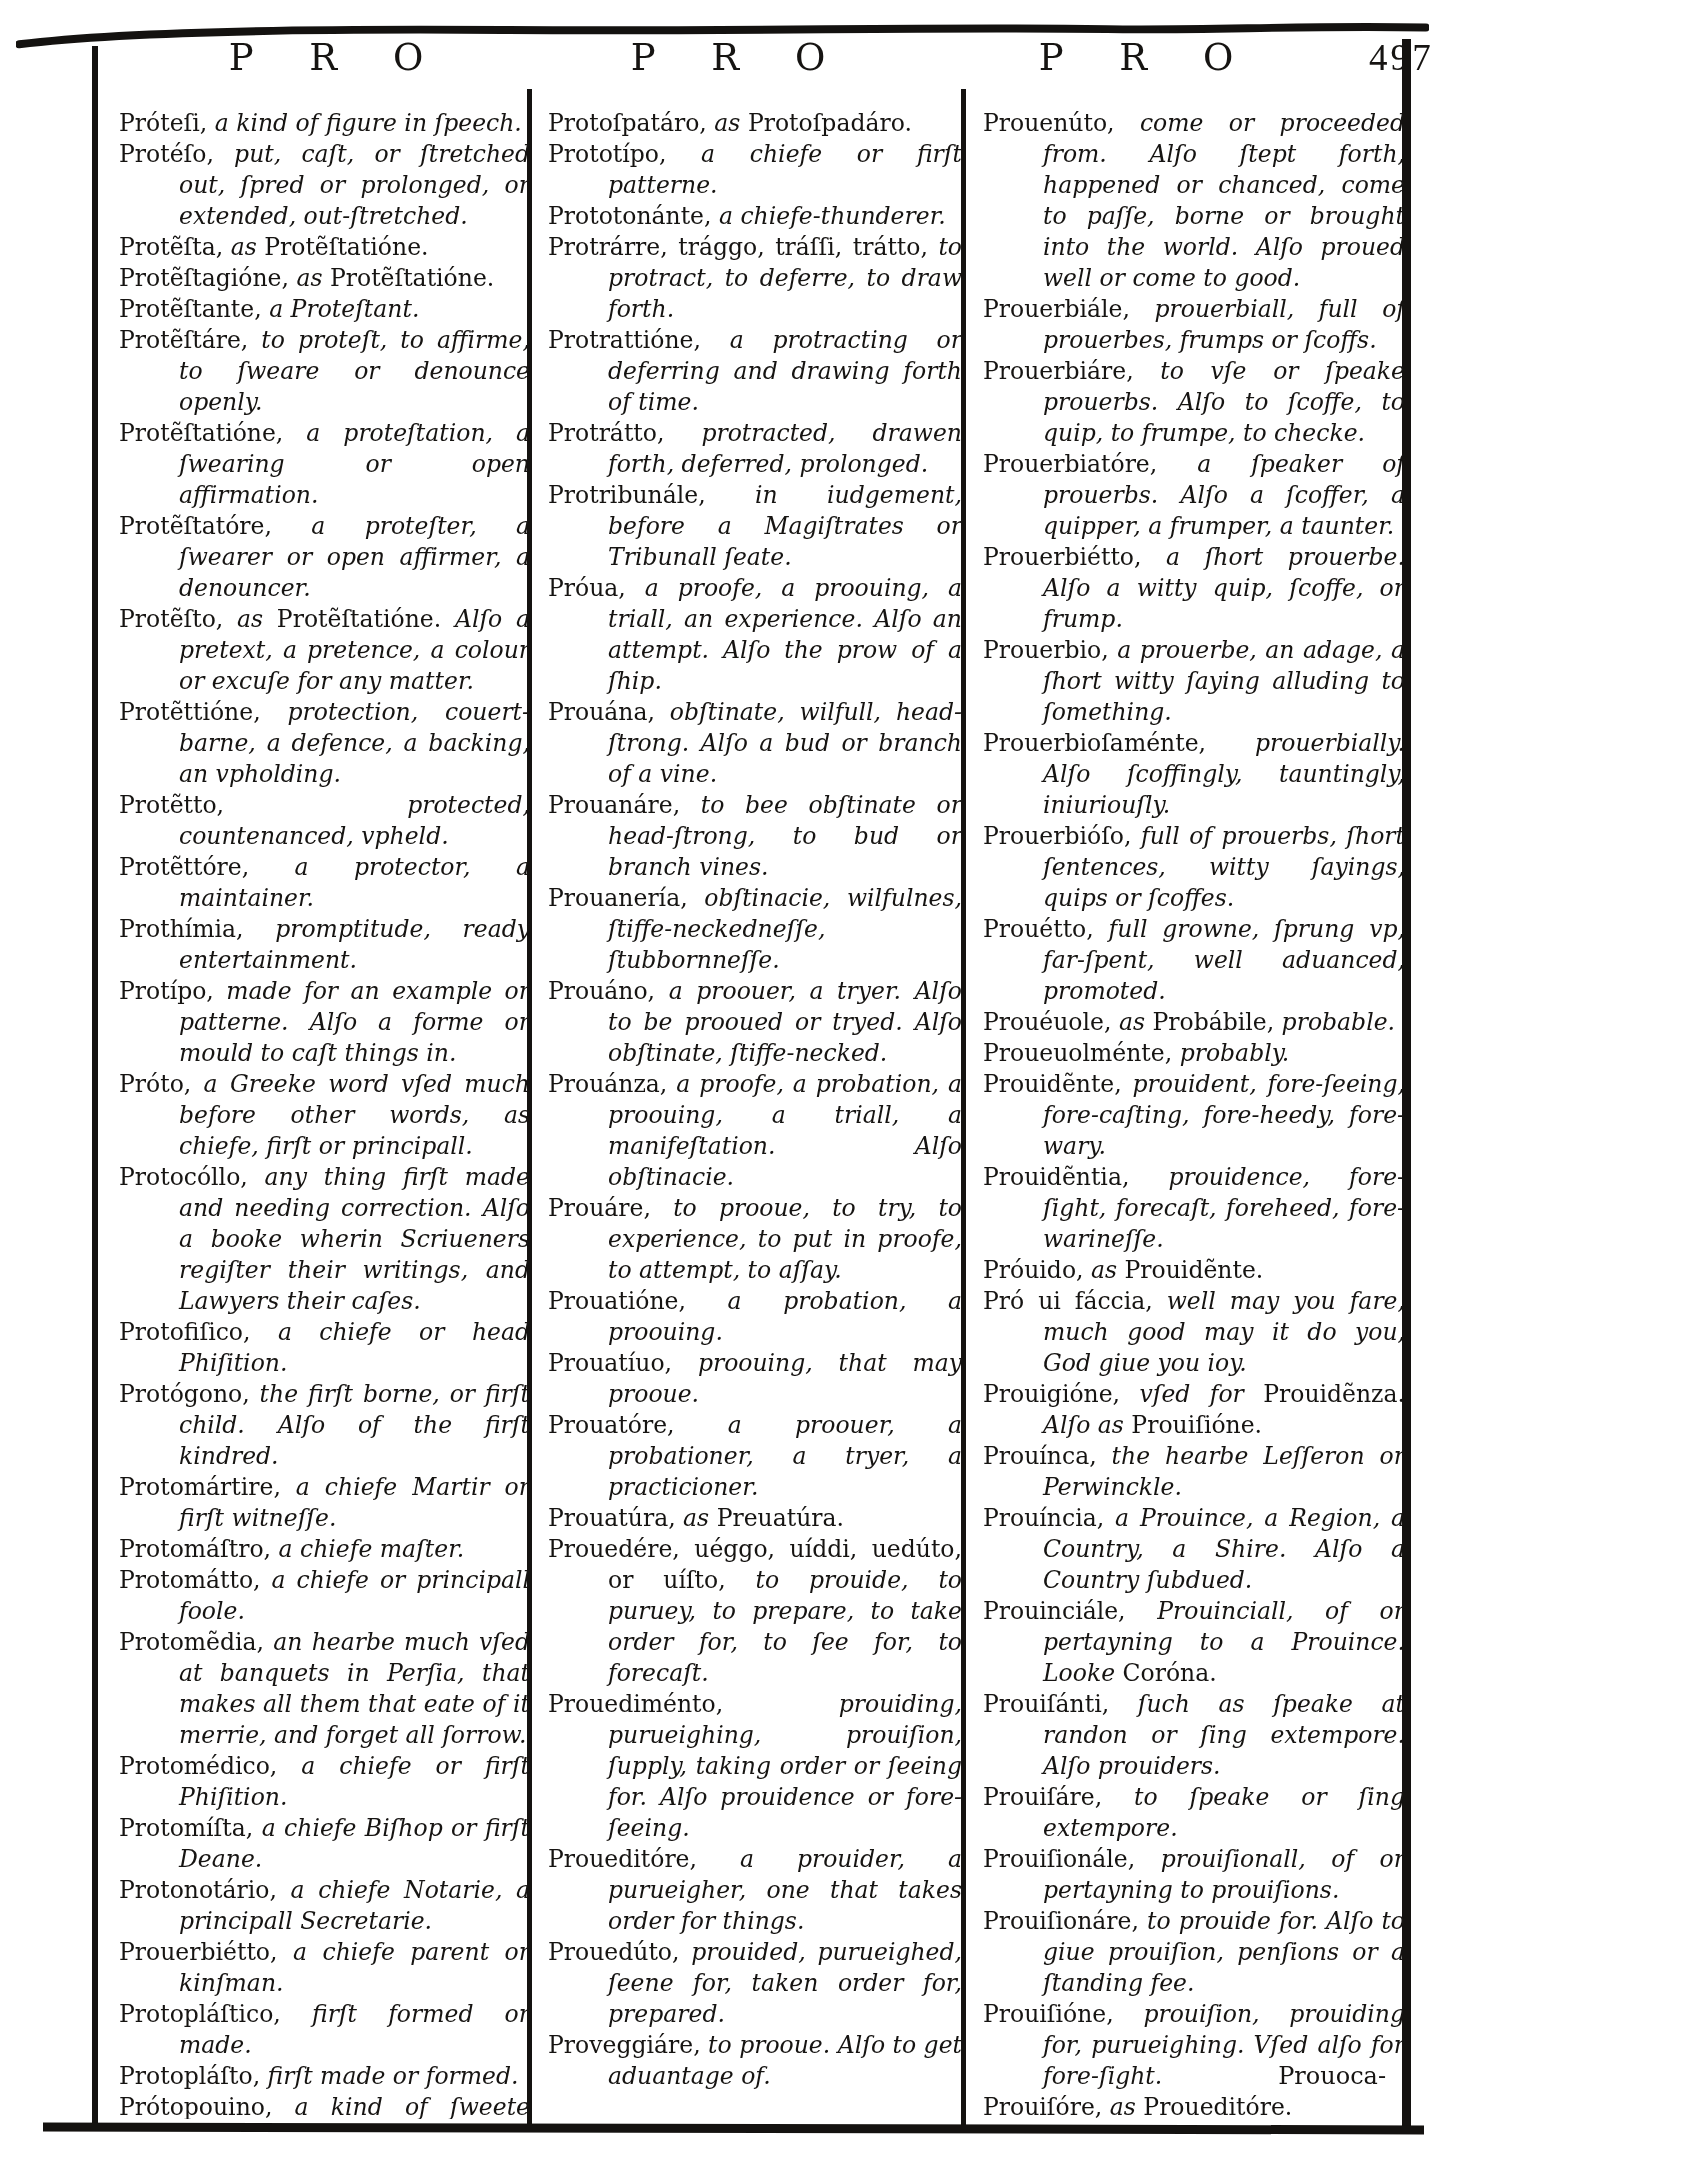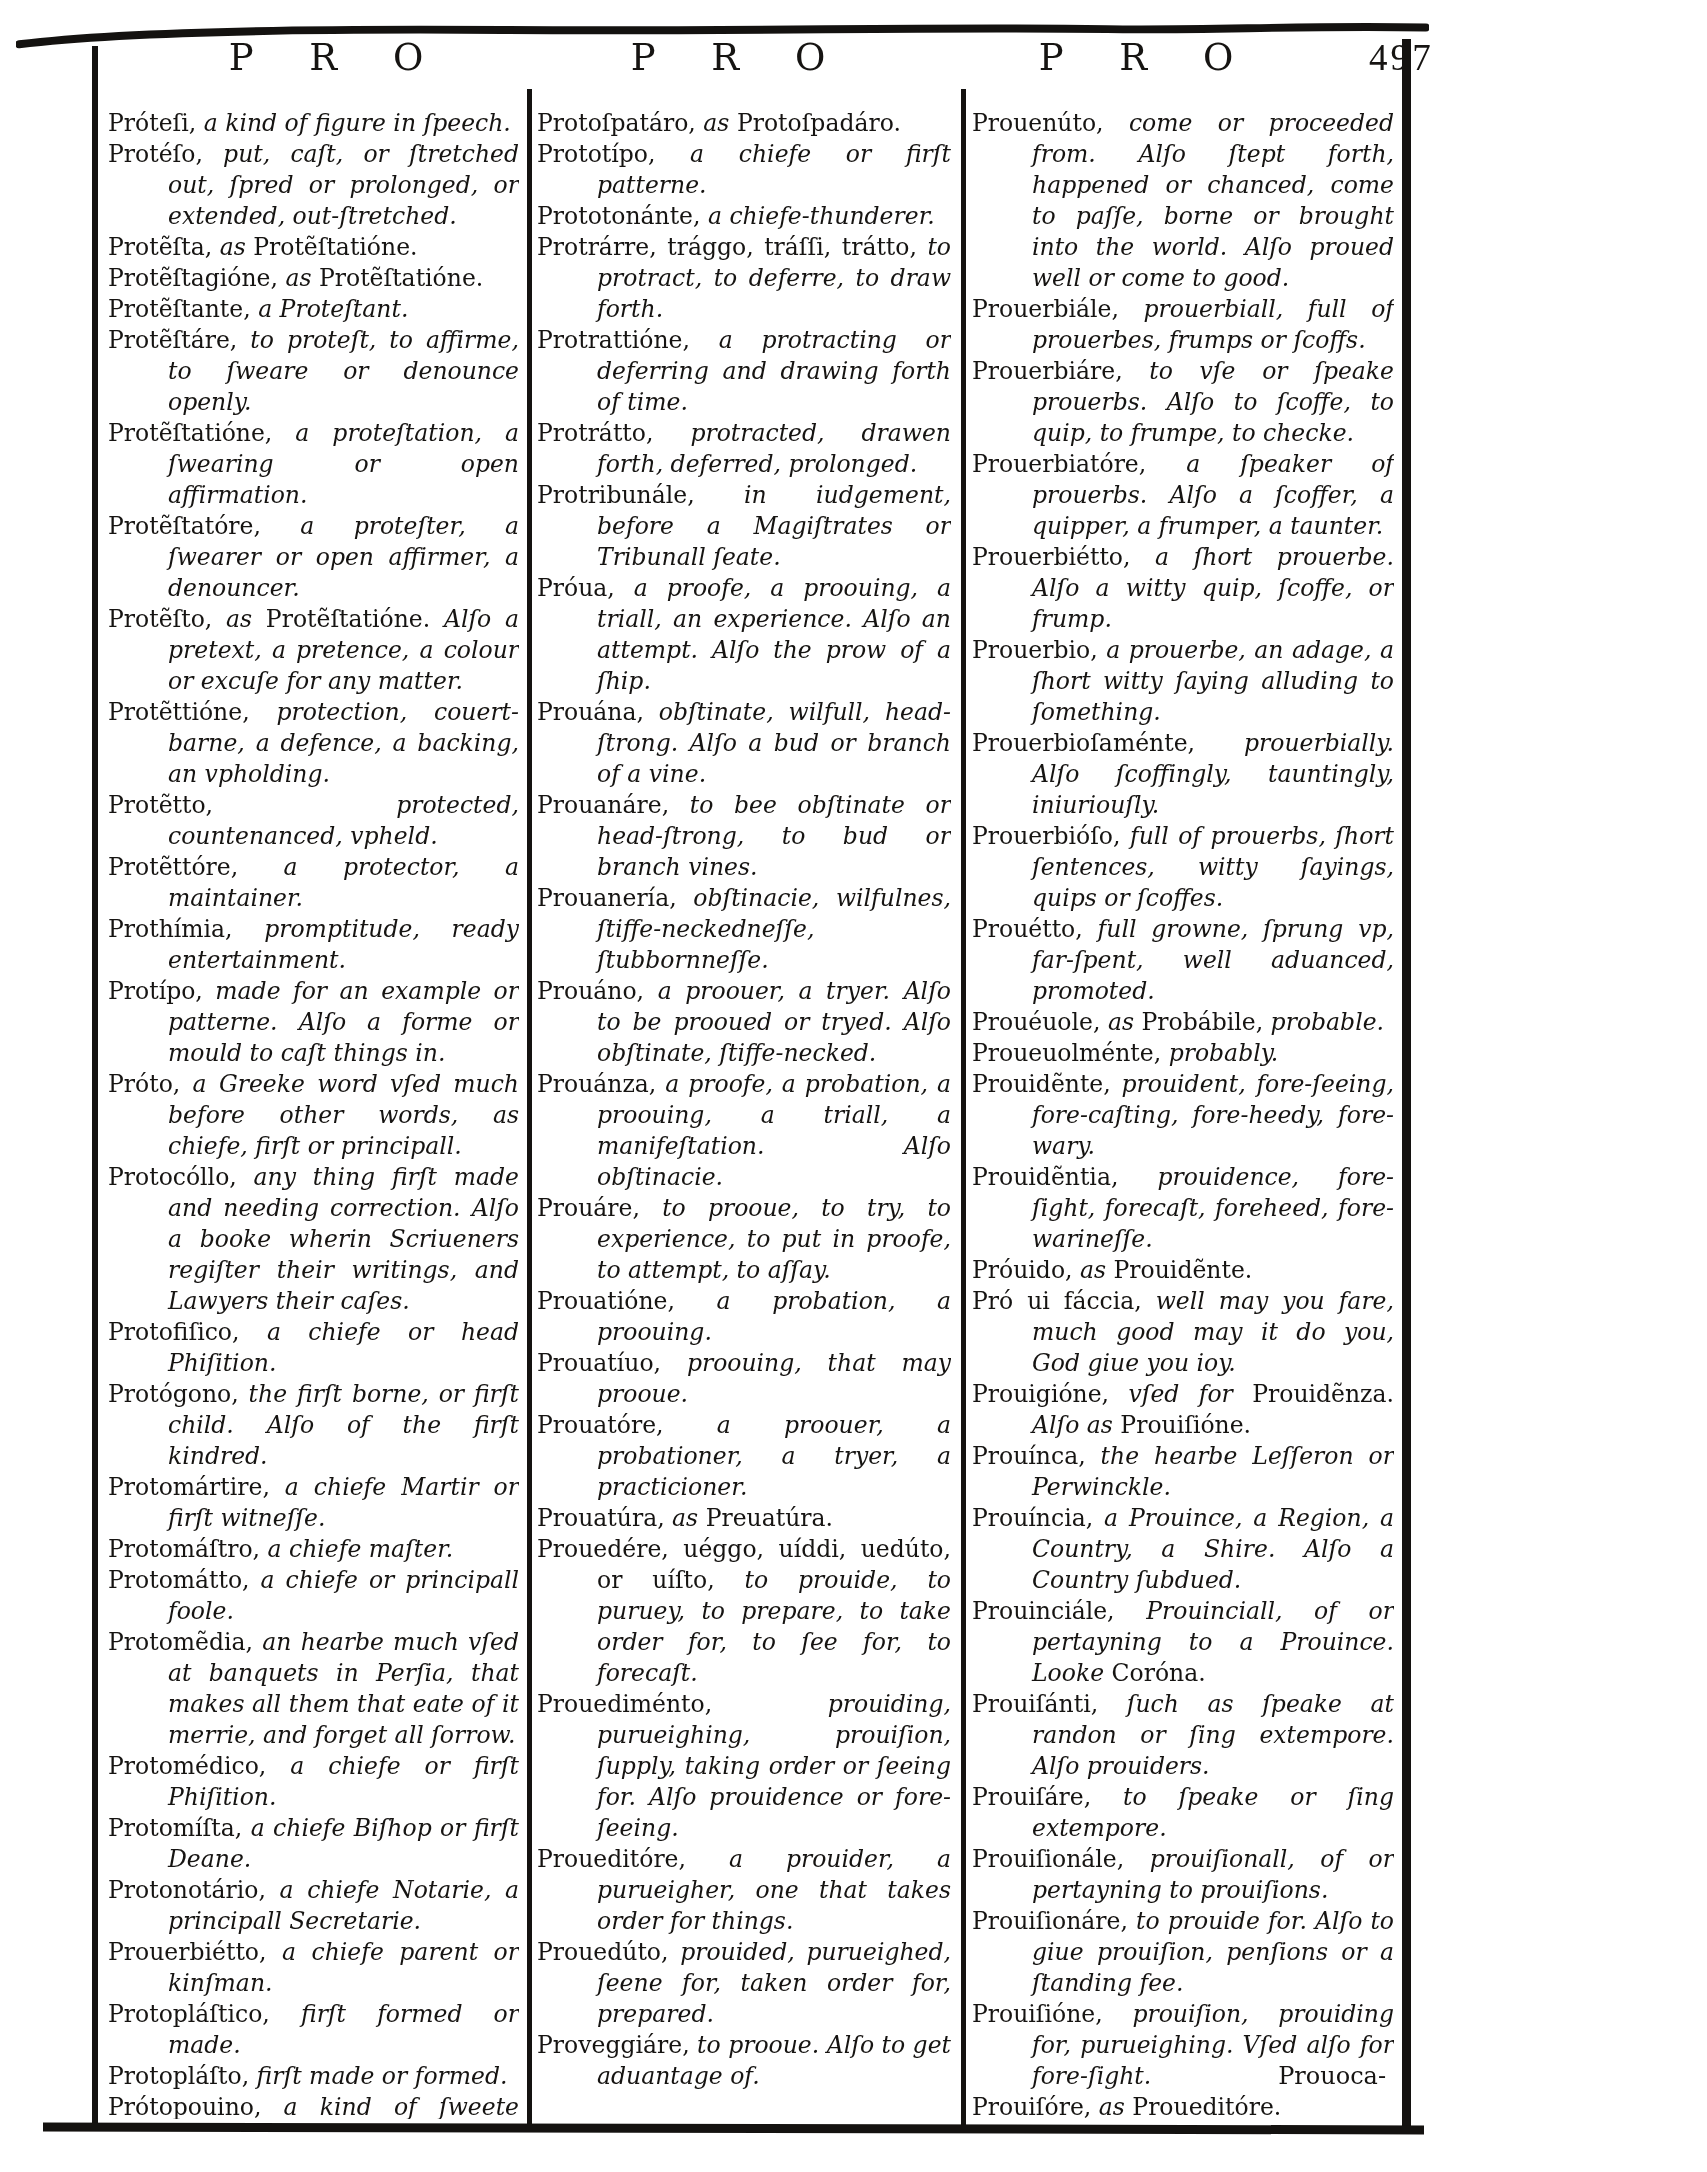--- a/index.html
+++ b/index.html
@@ -29,21 +29,21 @@
     letter-spacing:22px;white-space:nowrap;
   }
   .sec1{left:337px;}
   .sec2{left:739px;}
   .sec3{left:1147px;}
   .pageno{position:absolute;left:1369px;letter-spacing:3.1px;font-family:Liberation Serif, serif;}
 
   
   .col{
     position:absolute;top:108px;height:2011px;overflow:hidden;
-    font-size:23.5px;line-height:31px;
+    font-size:23.5px;line-height:31px;margin-left:11px;
   }
   .col-1{left:108px;width:411px;}
   .col-2{left:537px;width:414px;}
   .col-3{left:972px;width:422px;}
 
   .entry{
     margin:0;
     padding-left:60px;text-indent:-60px;
     text-align:justify;
   }

